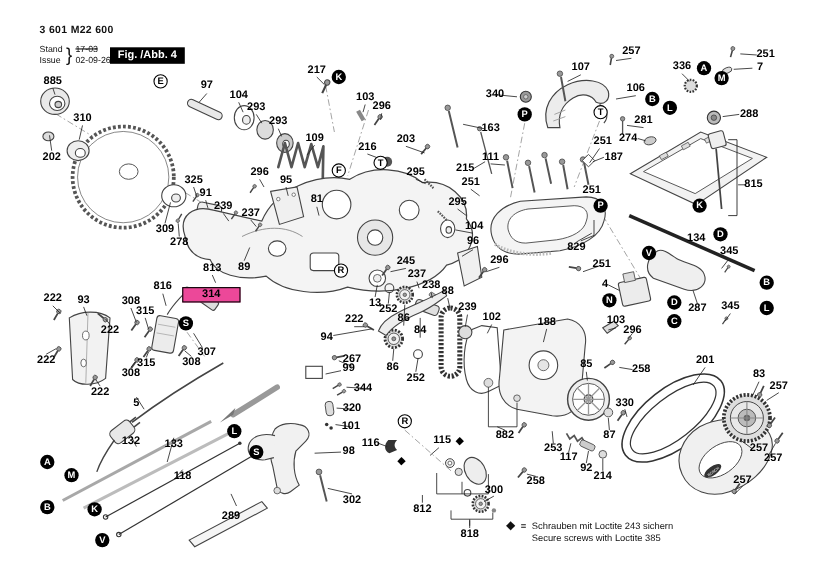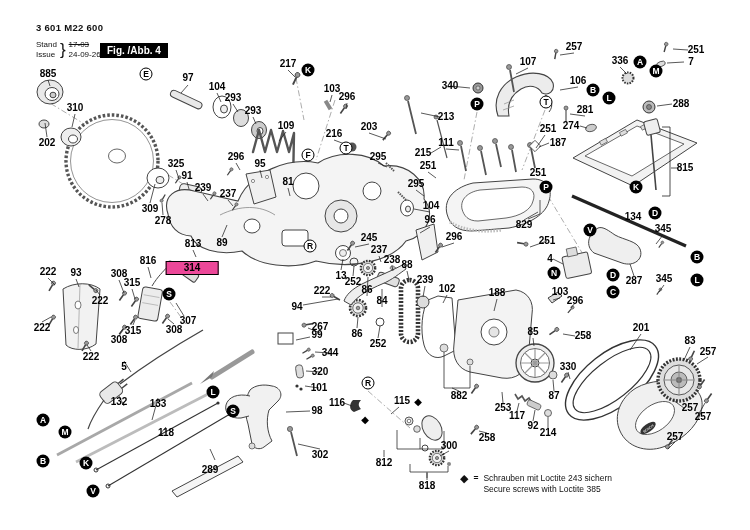--- a/index.html
+++ b/index.html
@@ -393,21 +393,21 @@
       <div class="plabel" style="left: 188px; top: 78px;">97</div>
       <div class="plabel" style="left: 217px; top: 87px;">104</div>
       <div class="plabel" style="left: 233px; top: 98px;">293</div>
       <div class="plabel" style="left: 253px; top: 111px;">293</div>
       <div class="plabel" style="left: 288px; top: 64px;">217</div>
       <div class="plabel" style="left: 332px; top: 89px;">103</div>
       <div class="plabel" style="left: 347px; top: 97px;">296</div>
       <div class="plabel" style="left: 286px; top: 126px;">109</div>
       <div class="plabel" style="left: 334px; top: 134px;">216</div>
       <div class="plabel" style="left: 369px; top: 127px;">203</div>
-      <div class="plabel" style="left: 446px; top: 117px;">213</div>
+      <div class="plabel" style="left: 446px; top: 117px;">163</div>
       <div class="plabel" style="left: 450px; top: 86px;">340</div>
       <div class="plabel" style="left: 528px; top: 62px;">107</div>
       <div class="plabel" style="left: 574px; top: 47px;">257</div>
       <div class="plabel" style="left: 578px; top: 81px;">106</div>
       <div class="plabel" style="left: 620px; top: 61px;">336</div>
       <div class="plabel" style="left: 696px; top: 50px;">251</div>
       <div class="plabel" style="left: 691px; top: 62px;">7</div>
       <div class="plabel" style="left: 585px; top: 110px;">281</div>
       <div class="plabel" style="left: 571px; top: 126px;">274</div>
       <div class="plabel" style="left: 681px; top: 104px;">288</div>
@@ -541,21 +541,21 @@
   <div class="typeno">3 601 M22 600</div>
 </div>
 <div class="issueblock">
   <div class="col">
     <span>Stand</span>
     <span>Issue</span>
   </div>
   <div class="brace">}</div>
   <div class="col">
     <span class="strike">17-03</span>
-    <span>24-09-26</span>
+    <span>02-09-26</span>
   </div>
 </div>
 <div class="figbox">Fig. /Abb. 4</div>
 
 <div class="legend">
   <span class="sym">◆</span>
   <span class="eq">=</span>
   <span>
     <div>Schrauben mit Loctite 243 sichern</div>
     <div>Secure screws with Loctite 385</div>

